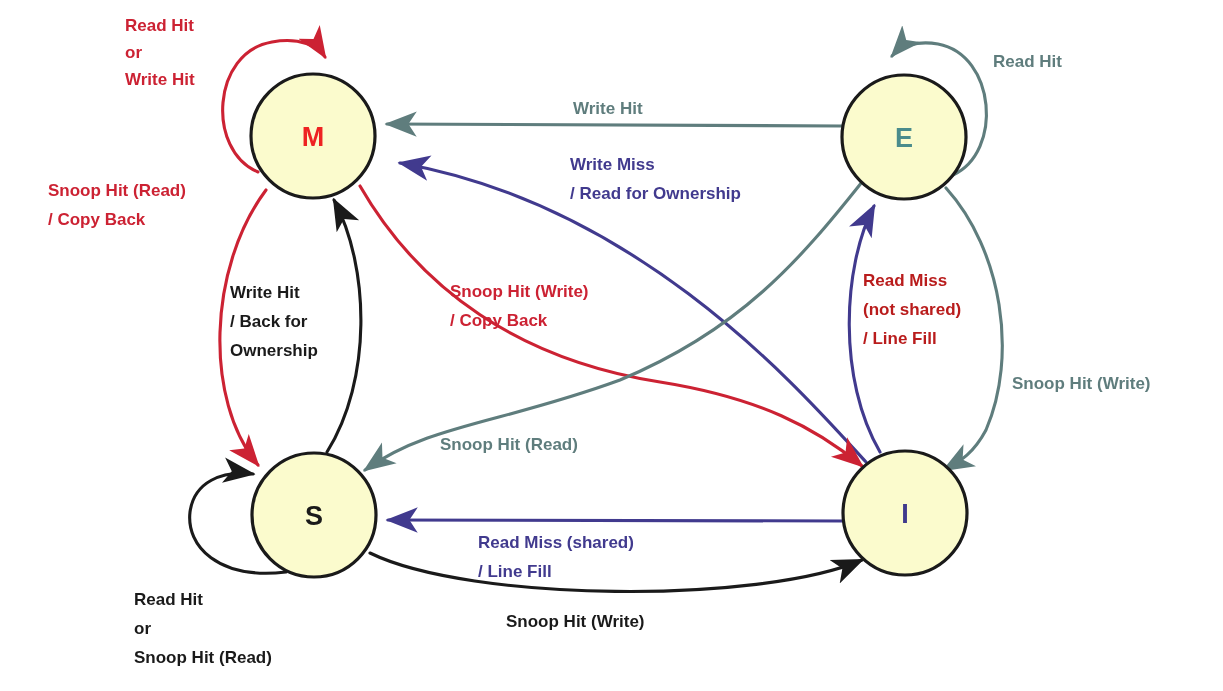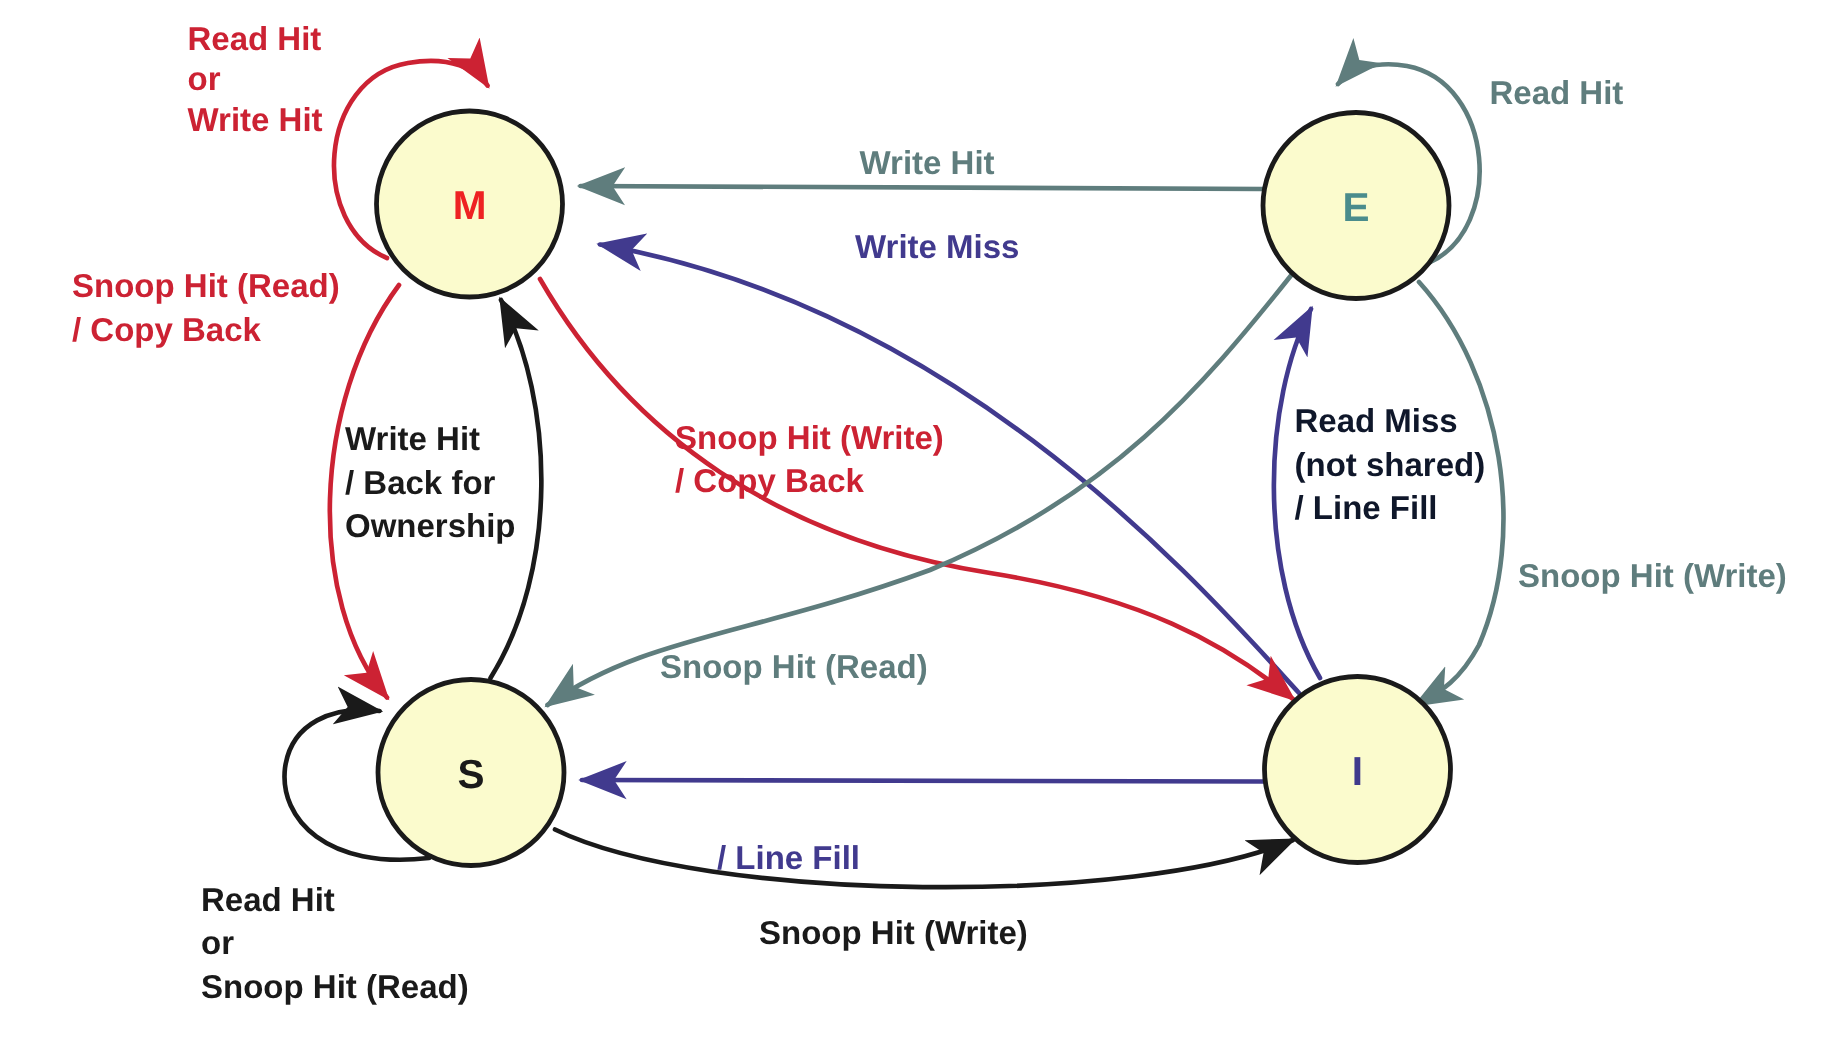--- a/index.html
+++ b/index.html
@@ -26,21 +26,21 @@
   }
   .state-label {
     font-weight: bold;
     font-size: 27px;
     font-family: "Liberation Sans", sans-serif;
     text-anchor: middle;
     dominant-baseline: central;
   }
   .edge-label {
     font-weight: bold;
-    font-size: 22px;
+    font-size: 17px;
     font-family: "Liberation Sans", sans-serif;
     white-space: pre;
   }
   .node-circle {
     fill: #fbfbcd;
     stroke: #1a1a1a;
     stroke-width: 3.2;
   }
   .edge-path {
     fill: none;
@@ -115,23 +115,23 @@
         <text class="state-label" x="905" y="514" fill="#3f3a8c">I</text>
       </g>
     </g>
   </svg>
 
   <div>
     <div class="edge-label" style="position:absolute;left:125px;top:12px;color:#cc2233;line-height:27px;"><span>Read Hit</span><br><span>or</span><br><span>Write Hit</span></div>
     <div class="edge-label" style="position:absolute;left:993px;top:48px;color:#5f7d7d;line-height:27px;"><span>Read Hit</span></div>
     <div class="edge-label" style="position:absolute;left:134px;top:585px;color:#1a1a1a;line-height:29px;"><span>Read Hit</span><br><span>or</span><br><span>Snoop Hit (Read)</span></div>
     <div class="edge-label" style="position:absolute;left:573px;top:95px;color:#5f7d7d;line-height:27px;"><span>Write Hit</span></div>
-    <div class="edge-label" style="position:absolute;left:570px;top:150px;color:#413a8e;line-height:29px;"><span>Write Miss</span><br></div>
+    <div class="edge-label" style="position:absolute;left:570px;top:150px;color:#413a8e;line-height:29px;"><span>Write Miss</span><br><span>/ Read for Ownership</span></div>
     <div class="edge-label" style="position:absolute;left:48px;top:176px;color:#cc2233;line-height:29px;"><span>Snoop Hit (Read)</span><br><span>/ Copy Back</span></div>
     <div class="edge-label" style="position:absolute;left:230px;top:278px;color:#1a1a1a;line-height:29px;"><span>Write Hit</span><br><span>/ Back for</span><br><span>Ownership</span></div>
     <div class="edge-label" style="position:absolute;left:450px;top:277px;color:#cc2233;line-height:29px;"><span>Snoop Hit (Write)</span><br><span>/ Copy Back</span></div>
-    <div class="edge-label" style="position:absolute;left:863px;top:266px;color:#0f172a;line-height:29px;"><span>Read Miss</span><br><span>(not shared)</span><br><span>/ Line Fill</span></div>
+    <div class="edge-label" style="position:absolute;left:863px;top:266px;color:#b91c1c;line-height:29px;"><span>Read Miss</span><br><span>(not shared)</span><br><span>/ Line Fill</span></div>
     <div class="edge-label" style="position:absolute;left:1012px;top:370px;color:#5f7d7d;line-height:27px;"><span>Snoop Hit (Write)</span></div>
     <div class="edge-label" style="position:absolute;left:440px;top:431px;color:#5f7d7d;line-height:27px;"><span>Snoop Hit (Read)</span></div>
-    <div class="edge-label" style="position:absolute;left:478px;top:528px;color:#413a8e;line-height:29px;"><br><span>/ Line Fill</span></div>
+    <div class="edge-label" style="position:absolute;left:478px;top:528px;color:#413a8e;line-height:29px;"><span>Read Miss (shared)</span><br><span>/ Line Fill</span></div>
     <div class="edge-label" style="position:absolute;left:506px;top:608px;color:#1a1a1a;line-height:27px;"><span>Snoop Hit (Write)</span></div>
   </div>
 </div>
 
 </body></html>

